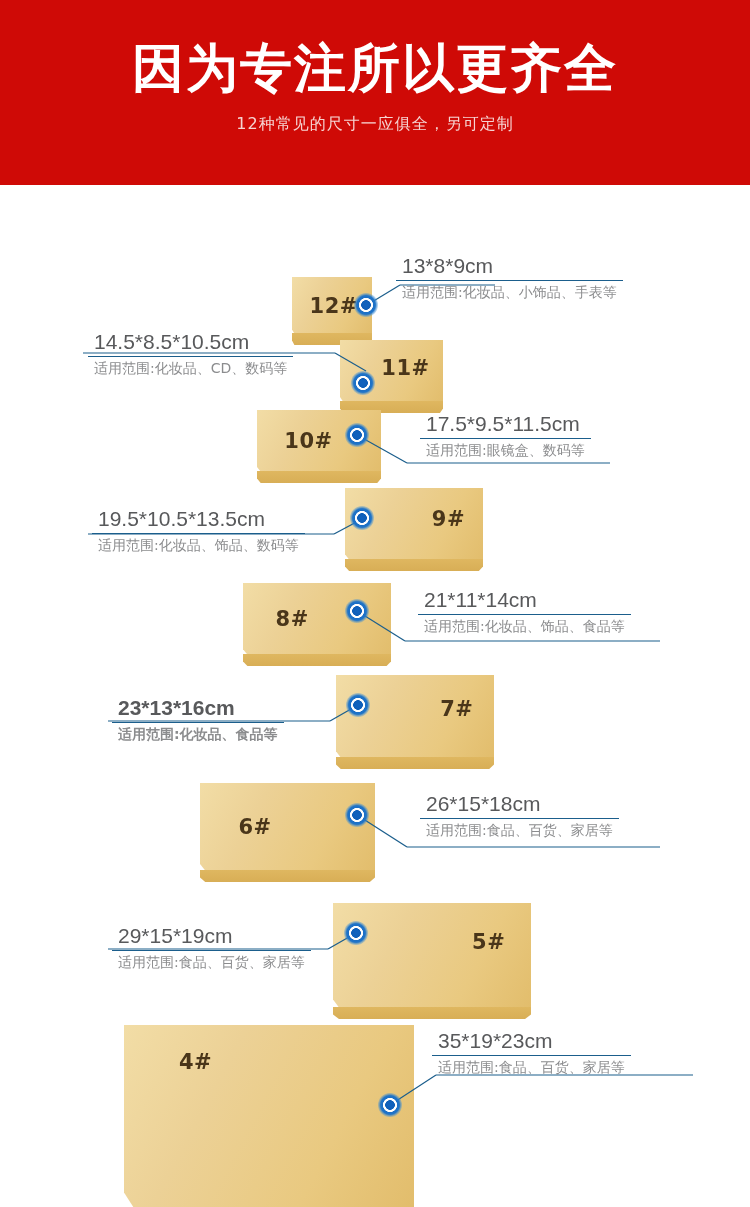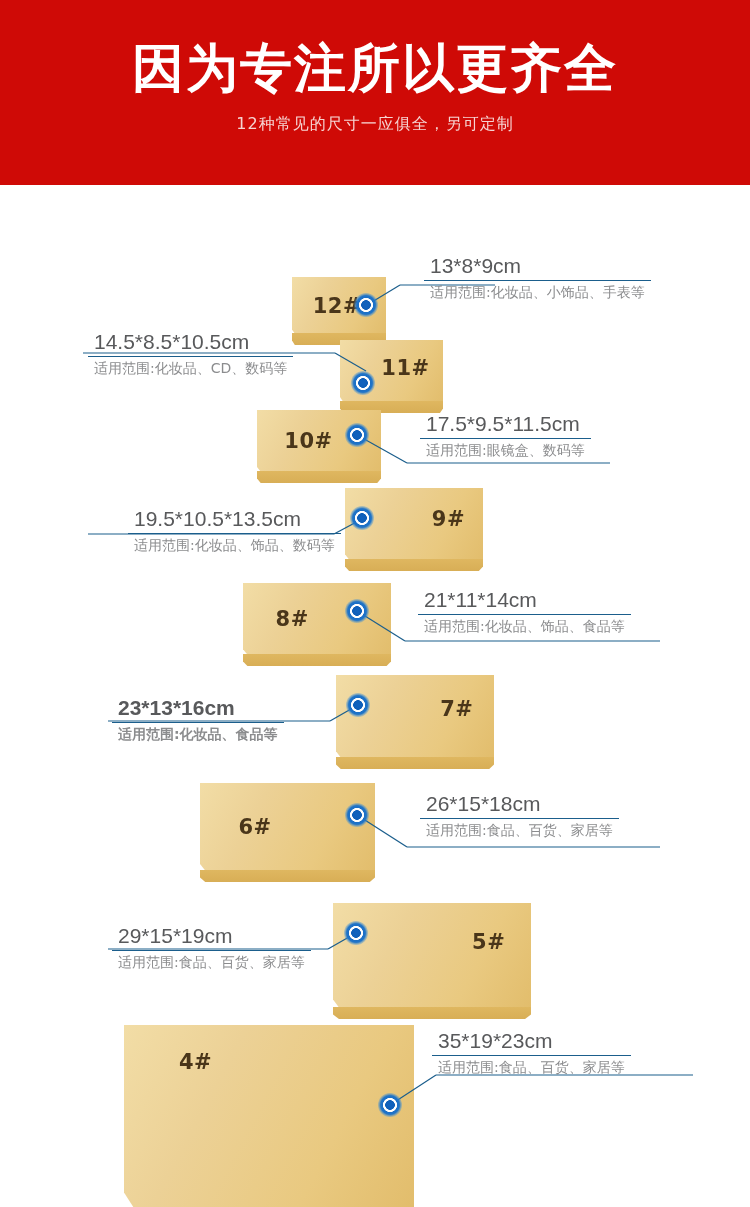--- a/index.html
+++ b/index.html
@@ -153,31 +153,31 @@
 </head>
 <body>
 
 <div class="banner">
   <div class="banner-title">因为专注所以更齐全</div>
   <div class="banner-sub">12种常见的尺寸一应俱全，另可定制</div>
 </div>
 
 <div class="stage">
 
-  <div class="box" style="left:292px; top:92px; width:94px; height:57px;">
+  <div class="box" style="left:292px; top:92px; width:80px; height:57px;">
     <div class="box-face"></div>
     <div class="box-lip"></div>
     <div class="box-label lab-left">12#</div>
   </div>
   <svg class="leader" style="left:365px; top:92px; width:130px; height:40px;">
     <line x1="2" y1="28" x2="35" y2="8"></line>
     <line x1="35" y1="8" x2="130" y2="8"></line>
   </svg>
   <div class="marker" style="left:366px; top:120px;"></div>
-  <div class="callout align-right" style="left:396px; top:70px;margin-left:28px;">
+  <div class="callout align-right" style="left:396px; top:70px;">
     <div class="dim">13*8*9cm</div>
     <div class="rule"></div>
     <div class="use">适用范围:化妆品、小饰品、手表等</div>
   </div>
 
   <div class="box" style="left:340px; top:155px; width:103px; height:62px;padding-left:12px;">
     <div class="box-face"></div>
     <div class="box-lip"></div>
     <div class="box-label lab-right">11#</div>
   </div>
@@ -211,21 +211,21 @@
   <div class="box" style="left:345px; top:303px; width:138px; height:72px;">
     <div class="box-face"></div>
     <div class="box-lip"></div>
     <div class="box-label lab-right">9#</div>
   </div>
   <svg class="leader" style="left:88px; top:305px; width:278px; height:48px;">
     <line x1="276" y1="28" x2="246" y2="44"></line>
     <line x1="246" y1="44" x2="0" y2="44"></line>
   </svg>
   <div class="marker" style="left:362px; top:333px;"></div>
-  <div class="callout align-left" style="left:92px; top:323px;margin-left:36px;">
+  <div class="callout align-left" style="left:92px; top:323px;">
     <div class="dim">19.5*10.5*13.5cm</div>
     <div class="rule"></div>
     <div class="use">适用范围:化妆品、饰品、数码等</div>
   </div>
 
   <div class="box" style="left:243px; top:398px; width:148px; height:72px;">
     <div class="box-face"></div>
     <div class="box-lip"></div>
     <div class="box-label lab-left">8#</div>
   </div>

